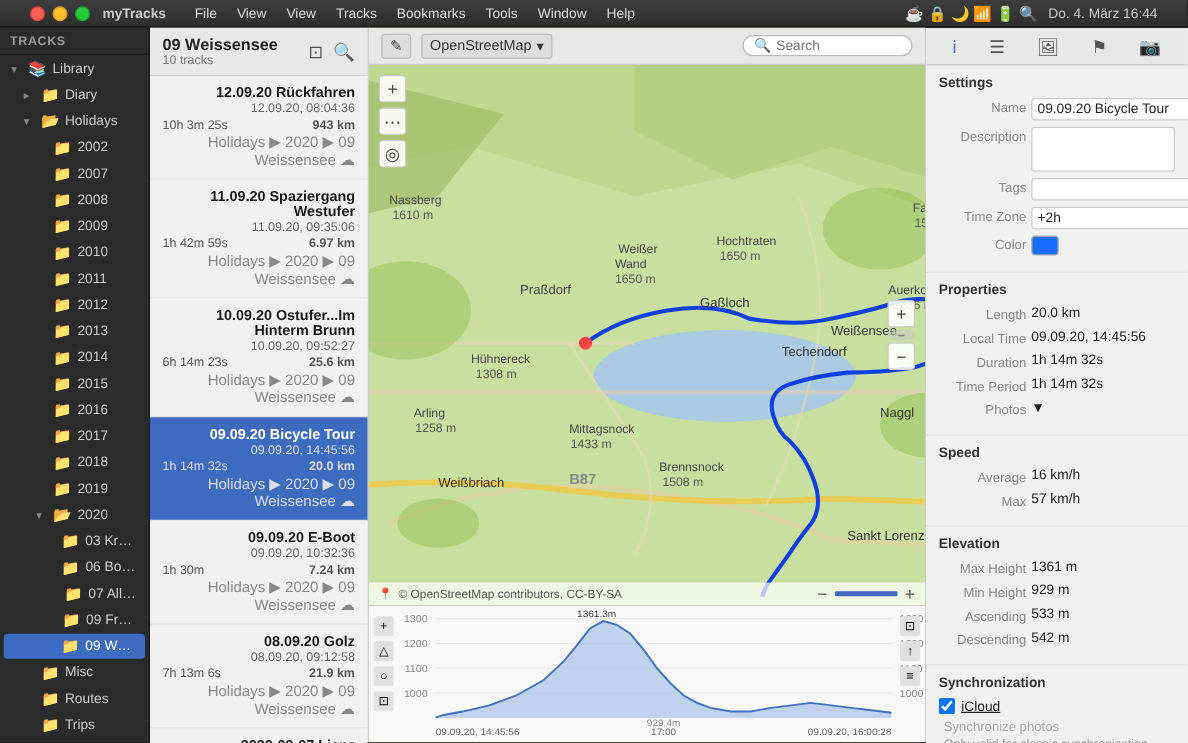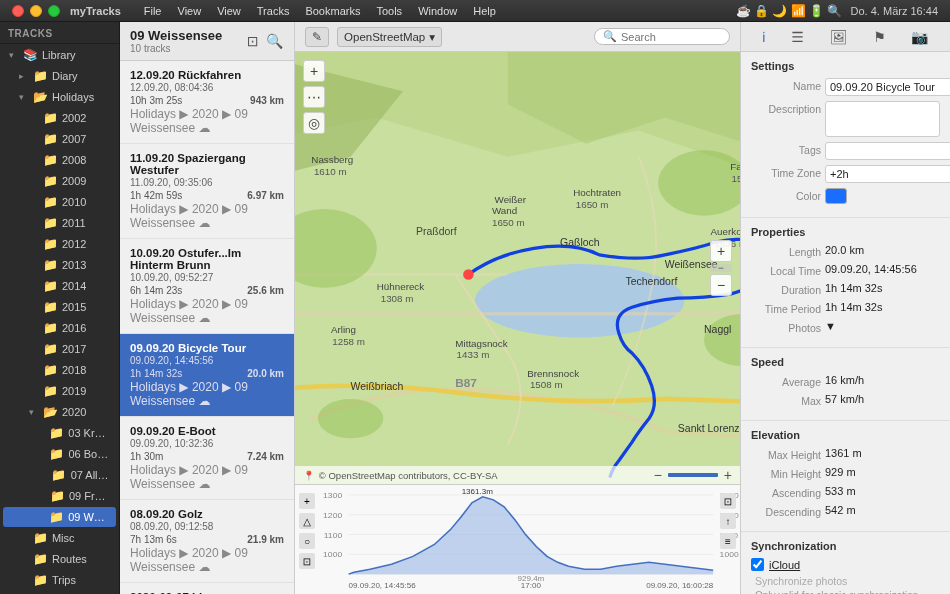--- a/index.html
+++ b/index.html
@@ -13,21 +13,21 @@
       display: flex;
       flex-direction: column;
     }
 
     
     #titlebar {
       height: 22px;
       background: linear-gradient(to bottom, #3d3d3d, #2e2e2e);
       display: flex;
       align-items: center;
-      padding: 0 12px;
+      padding: 0 24px;
       flex-shrink: 0;
       border-bottom: 1px solid #1a1a1a;
     }
     .traffic-lights {
       display: flex;
       gap: 6px;
       margin-right: 10px;
     }
     .traffic-light {
       width: 12px; height: 12px;
@@ -168,20 +168,21 @@
     }
     .tracklist-scroll {
       overflow-y: auto;
       flex: 1;
     }
     .track-item {
       padding: 8px 10px;
       border-bottom: 1px solid #e0e0e0;
       cursor: pointer;
       background: #f0f0f0;
+      text-align: right;
     }
     .track-item.selected {
       background: #3d6bbf;
       color: #fff;
     }
     .track-item.selected .track-meta, 
     .track-item.selected .track-path,
     .track-item.selected .track-km,
     .track-item.selected .track-time,
     .track-item.selected .cloud-icon { color: #dde; }

